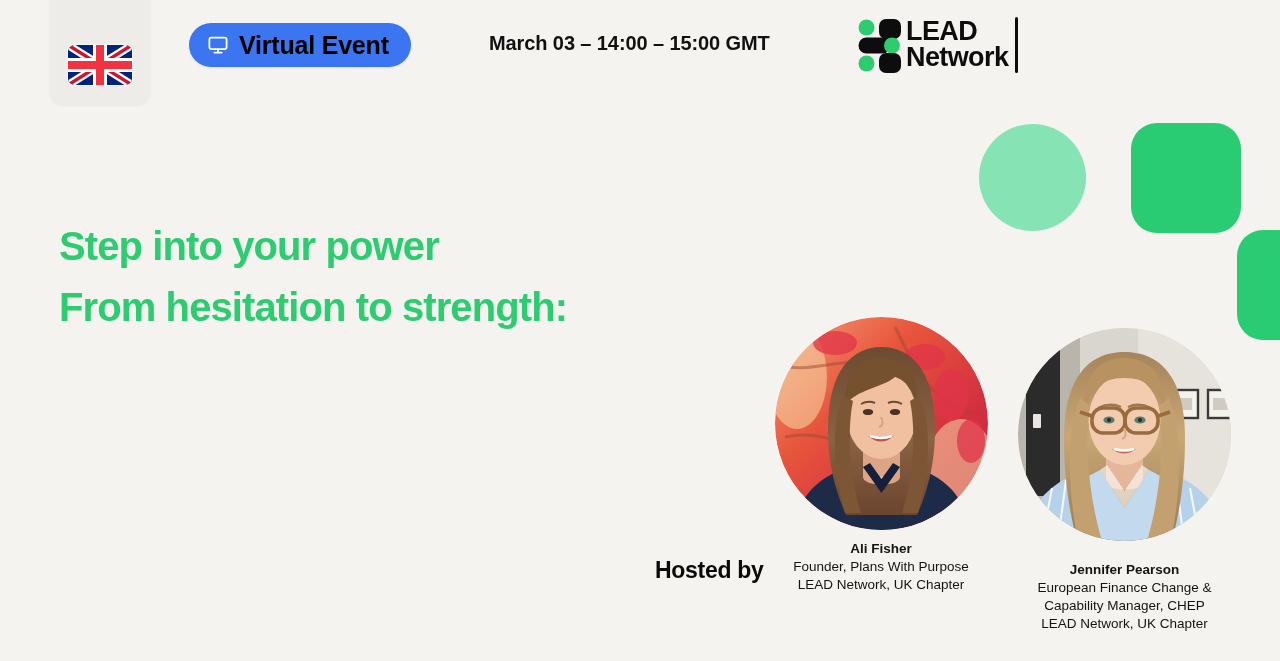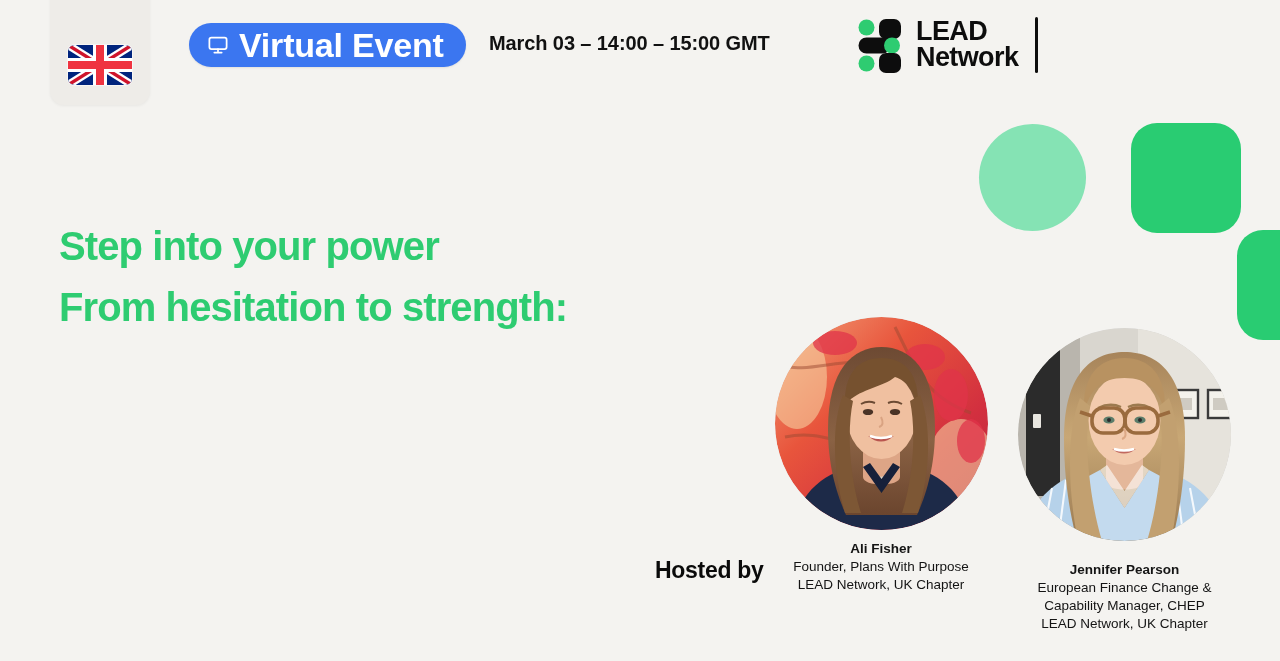--- a/index.html
+++ b/index.html
@@ -51,22 +51,22 @@
     padding: 0 22px 0 18px;
     border-radius: 22px;
     background: #3b76f0;
     display: flex;
     align-items: center;
     gap: 10px;
     box-shadow: 0 1px 2px rgba(0,0,0,0.08);
   }
   .pill-icon { display: block; width: 22px; height: 22px; flex: 0 0 auto; }
   .pill-label {
-    color: #ffffff;
-    font-size: 34px;
+    color: #000000;
+    font-size: 25px;
     font-weight: 700;
     letter-spacing: -0.2px;
     white-space: nowrap;
     line-height: 1;
   }
 
   
   .date {
     position: absolute;
     left: 489px;
@@ -78,21 +78,21 @@
     white-space: nowrap;
   }
 
   
   .logo {
     position: absolute;
     left: 857px;
     top: 15px;
     display: flex;
     align-items: center;
-    gap: 13px;
+    gap: 3px;
     height: 60px;
   }
   .logo-mark { display: block; width: 46px; height: 55px; flex: 0 0 auto; }
   .logo-word {
     font-size: 27px;
     font-weight: 700;
     color: #0d0d0d;
     line-height: 0.96;
     letter-spacing: -0.6px;
     white-space: nowrap;

